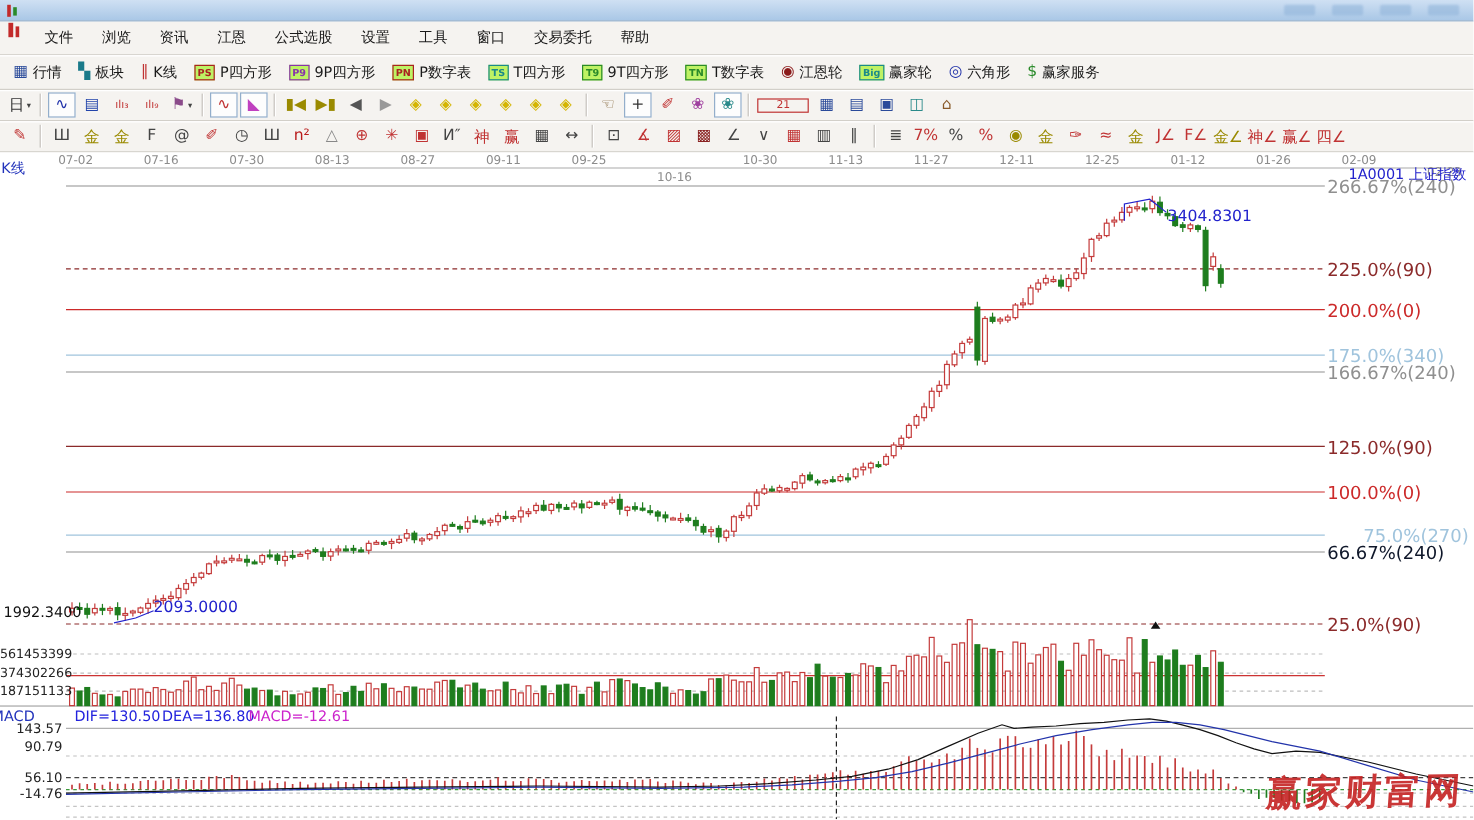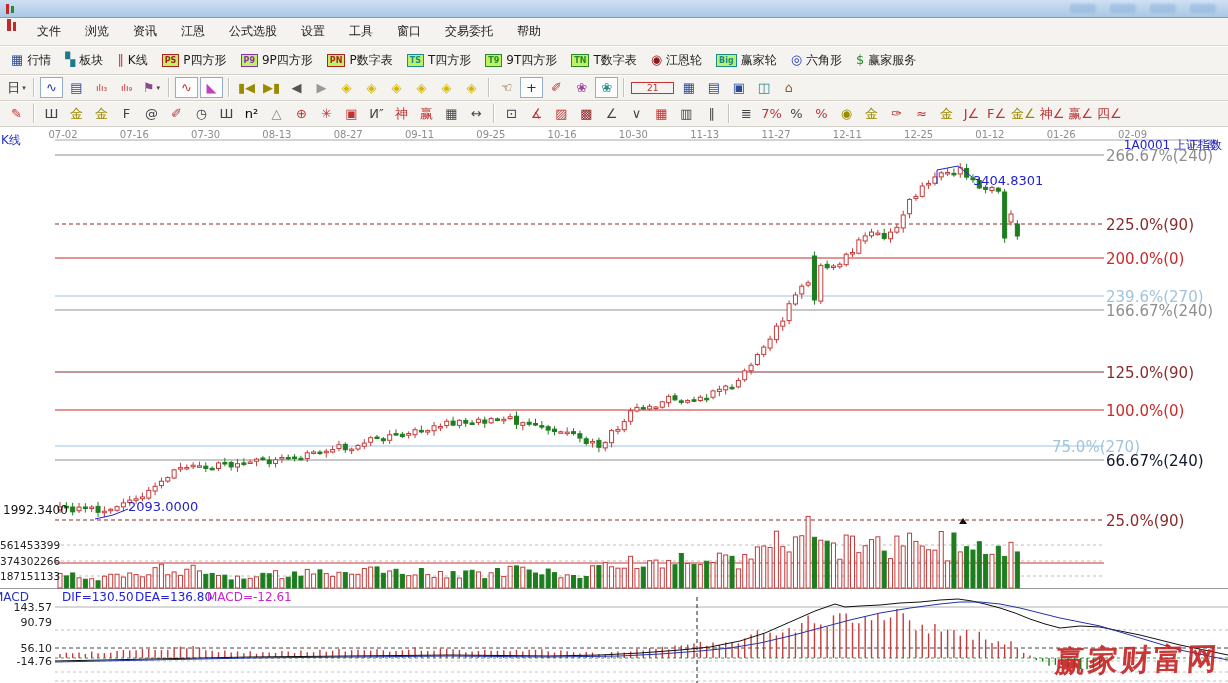--- a/index.html
+++ b/index.html
@@ -251,21 +251,21 @@
     <div class="tbtn">
       <span style="color: rgb(192, 51, 51);">✐</span>
     </div>
     <div class="tbtn">
       <span style="color: rgb(68, 68, 68);">◷</span>
     </div>
     <div class="tbtn">
       <span style="color: rgb(68, 68, 68);">Ш</span>
     </div>
     <div class="tbtn">
-      <span style="color: #000000;">n²</span>
+      <span style="color: #b91c1c;">n²</span>
     </div>
     <div class="tbtn">
       <span style="color: rgb(136, 136, 136);">△</span>
     </div>
     <div class="tbtn">
       <span style="color: rgb(192, 51, 51);">⊕</span>
     </div>
     <div class="tbtn">
       <span style="color: rgb(192, 51, 51);">✳</span>
     </div>
@@ -1030,42 +1030,42 @@
       </g>
     </svg>
   <div id="dates">
       <span class="abs date-lbl" style="left: 63px; top: 2px;">07-02</span>
       <span class="abs date-lbl" style="left: 134.3px; top: 2px;">07-16</span>
       <span class="abs date-lbl" style="left: 205.6px; top: 2px;">07-30</span>
       <span class="abs date-lbl" style="left: 276.9px; top: 2px;">08-13</span>
       <span class="abs date-lbl" style="left: 348.2px; top: 2px;">08-27</span>
       <span class="abs date-lbl" style="left: 419.5px; top: 2px;">09-11</span>
       <span class="abs date-lbl" style="left: 490.8px; top: 2px;">09-25</span>
-      <span class="abs date-lbl" style="left: 562.1px; top: 2px;">10-16</span>
+      <span class="abs date-lbl" style="left: 562.1px; top: 16px;">10-16</span>
       <span class="abs date-lbl" style="left: 633.4px; top: 2px;">10-30</span>
       <span class="abs date-lbl" style="left: 704.7px; top: 2px;">11-13</span>
       <span class="abs date-lbl" style="left: 776px; top: 2px;">11-27</span>
       <span class="abs date-lbl" style="left: 847.3px; top: 2px;">12-11</span>
       <span class="abs date-lbl" style="left: 918.6px; top: 2px;">12-25</span>
       <span class="abs date-lbl" style="left: 989.9px; top: 2px;">01-12</span>
       <span class="abs date-lbl" style="left: 1061.2px; top: 2px;">01-26</span>
       <span class="abs date-lbl" style="left: 1132.5px; top: 2px;">02-09</span>
       <span class="abs date-lbl" style="left: 1203.8px; top: 12px;">02-23</span>
     </div>
   <div class="abs pane-label" style="left:-11px; top:5px;">日K线</div>
   <div class="abs symbol-label" style="right:6px; top:10px;">1A0001  上证指数</div>
   <div id="gann-labels">
       <div class="abs gann-lbl" style="left: 1106px; top: 20px; color: rgb(143, 143, 143);">266.67%(240)</div>
       <div class="abs gann-lbl" style="left: 1106px; top: 89px; color: rgb(139, 42, 42);">225.0%(90)</div>
       <div class="abs gann-lbl" style="left: 1106px; top: 123px; color: rgb(204, 42, 42);">200.0%(0)</div>
-      <div class="abs gann-lbl" style="left: 1106px; top: 161px; color: rgb(160, 196, 221);">239.6%(270)</div>
+      <div class="abs gann-lbl" style="left: 1106px; top: 161px; color: rgb(160, 196, 221);">175.0%(340)</div>
       <div class="abs gann-lbl" style="left: 1106px; top: 175px; color: rgb(143, 143, 143);">166.67%(240)</div>
       <div class="abs gann-lbl" style="left: 1106px; top: 237px; color: rgb(139, 42, 42);">125.0%(90)</div>
       <div class="abs gann-lbl" style="left: 1106px; top: 275px; color: rgb(204, 42, 42);">100.0%(0)</div>
-      <div class="abs gann-lbl" style="left: 1052px; top: 311px; color: rgb(160, 196, 221);">75.0%(270)</div>
+      <div class="abs gann-lbl" style="left: 1136px; top: 311px; color: rgb(160, 196, 221);">75.0%(270)</div>
       <div class="abs gann-lbl" style="left: 1106px; top: 325px; color: #0f172a;">66.67%(240)</div>
       <div class="abs gann-lbl" style="left: 1106px; top: 385px; color: rgb(139, 42, 42);">25.0%(90)</div>
     </div>
   <div class="abs" style="left:3px; top:376px; font-size:12px; color:#111;">1992.3400</div>
   <div class="abs ann" style="left:128px; top:372px;">2093.0000</div>
   <div class="abs ann" style="left:973px; top:46px;">3404.8301</div>
   <div id="vol-labels">
       <div class="abs num-lbl" style="left: 0px; top: 412px;">561453399</div>
       <div class="abs num-lbl" style="left: 0px; top: 428px;">374302266</div>
       <div class="abs num-lbl" style="left: 0px; top: 443px; text-align: center;">187151133</div>

